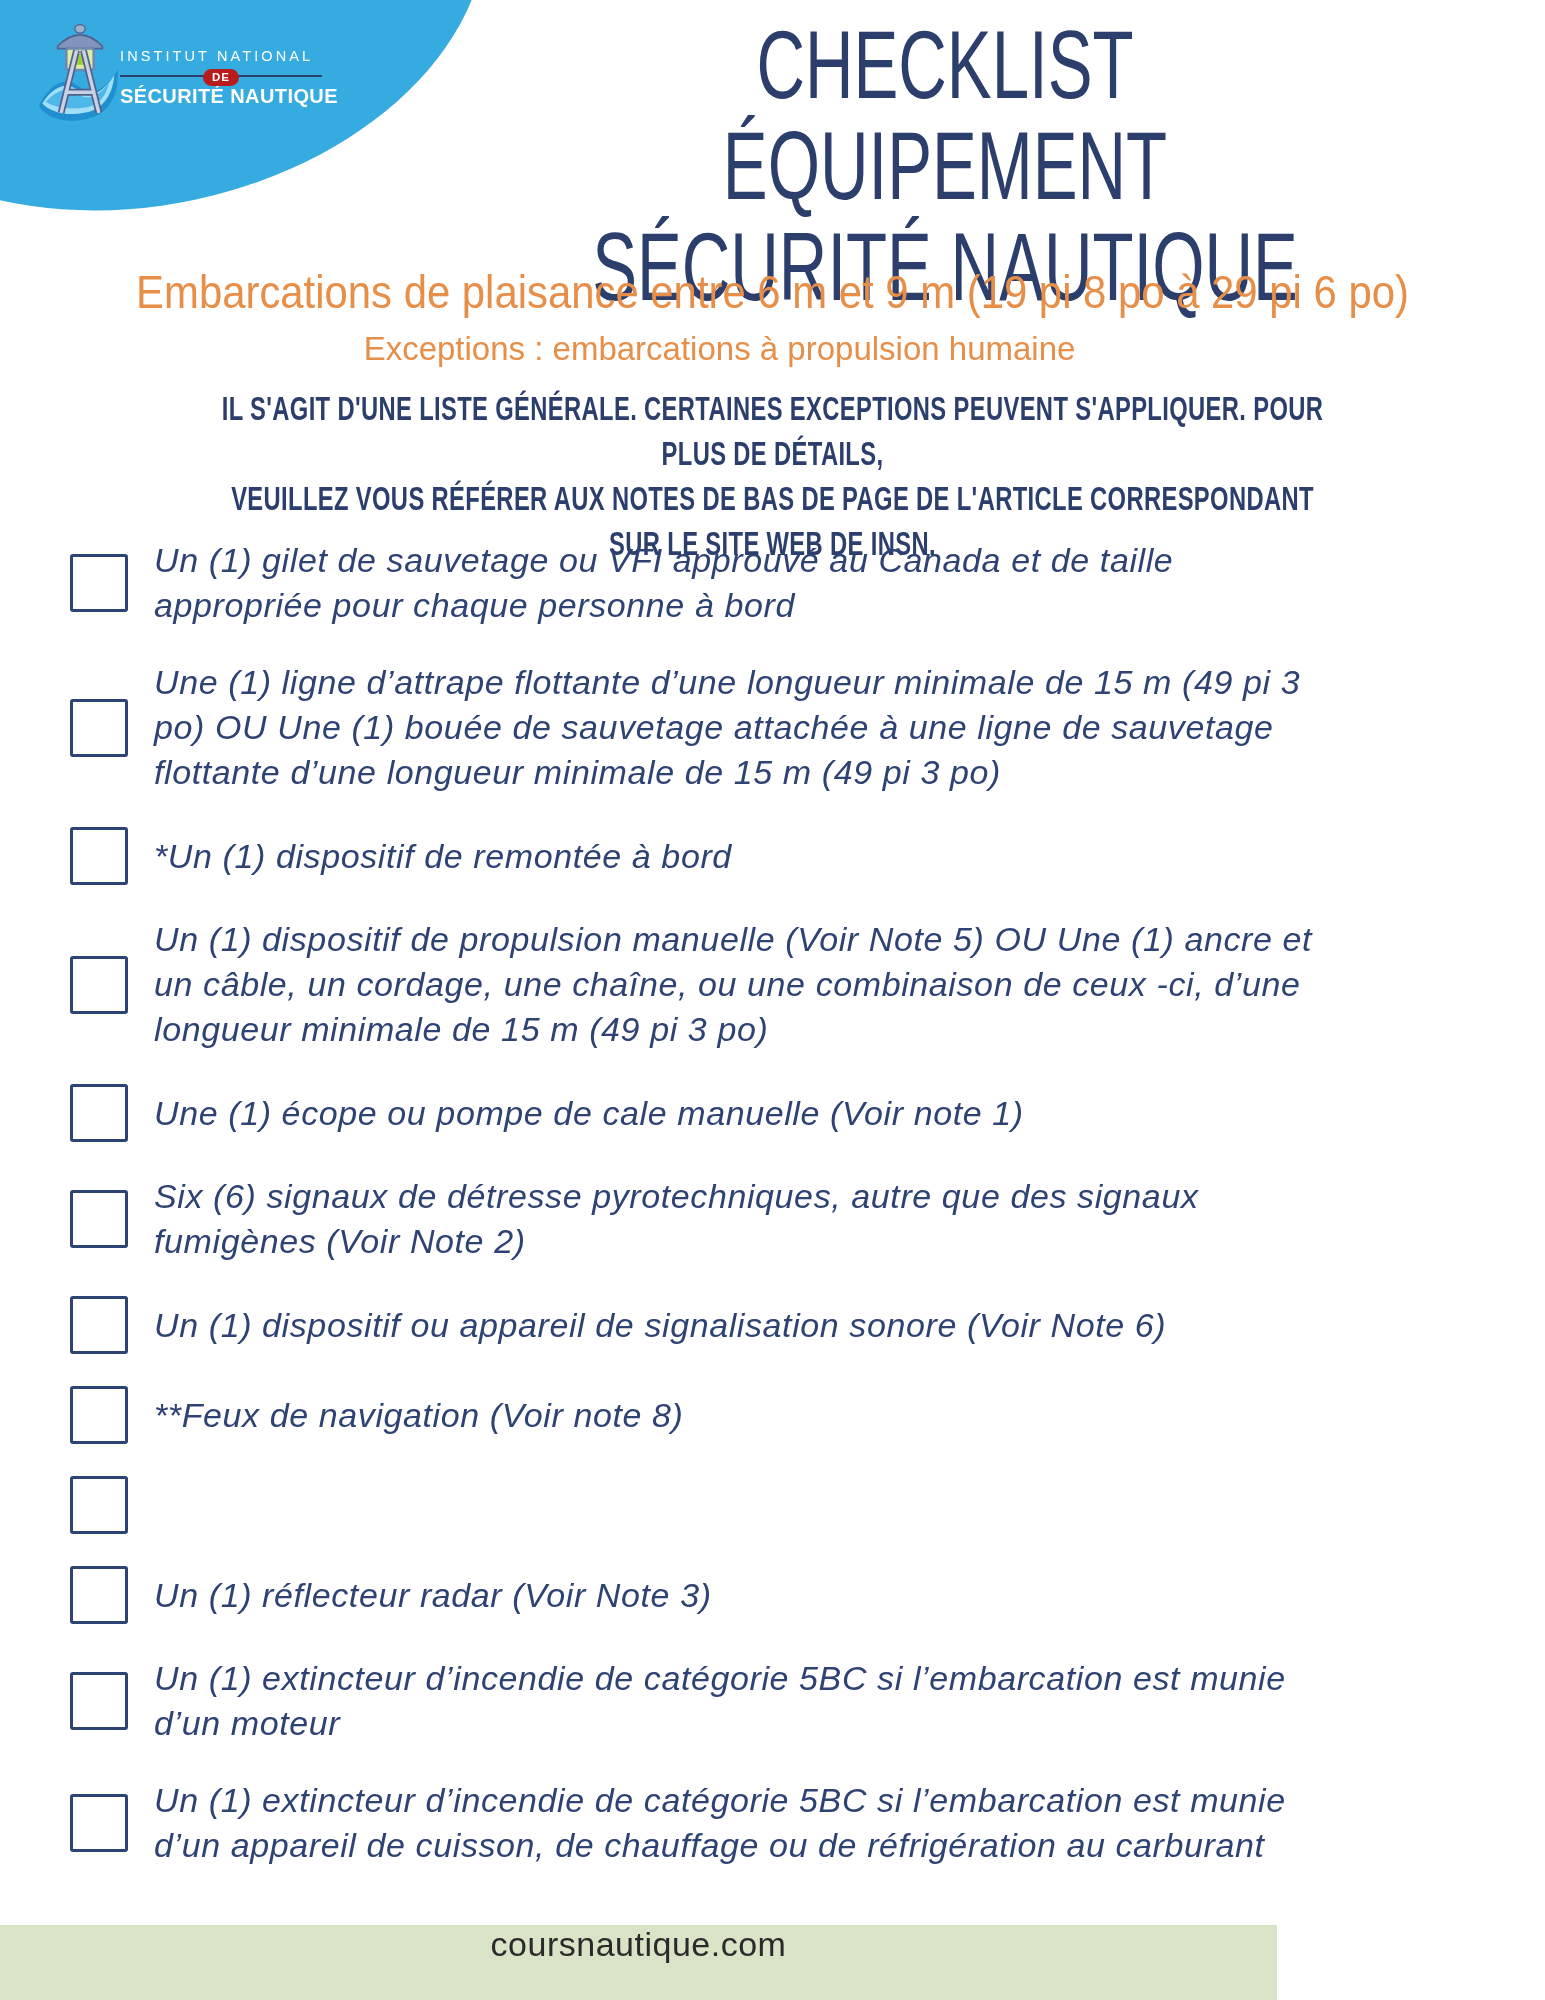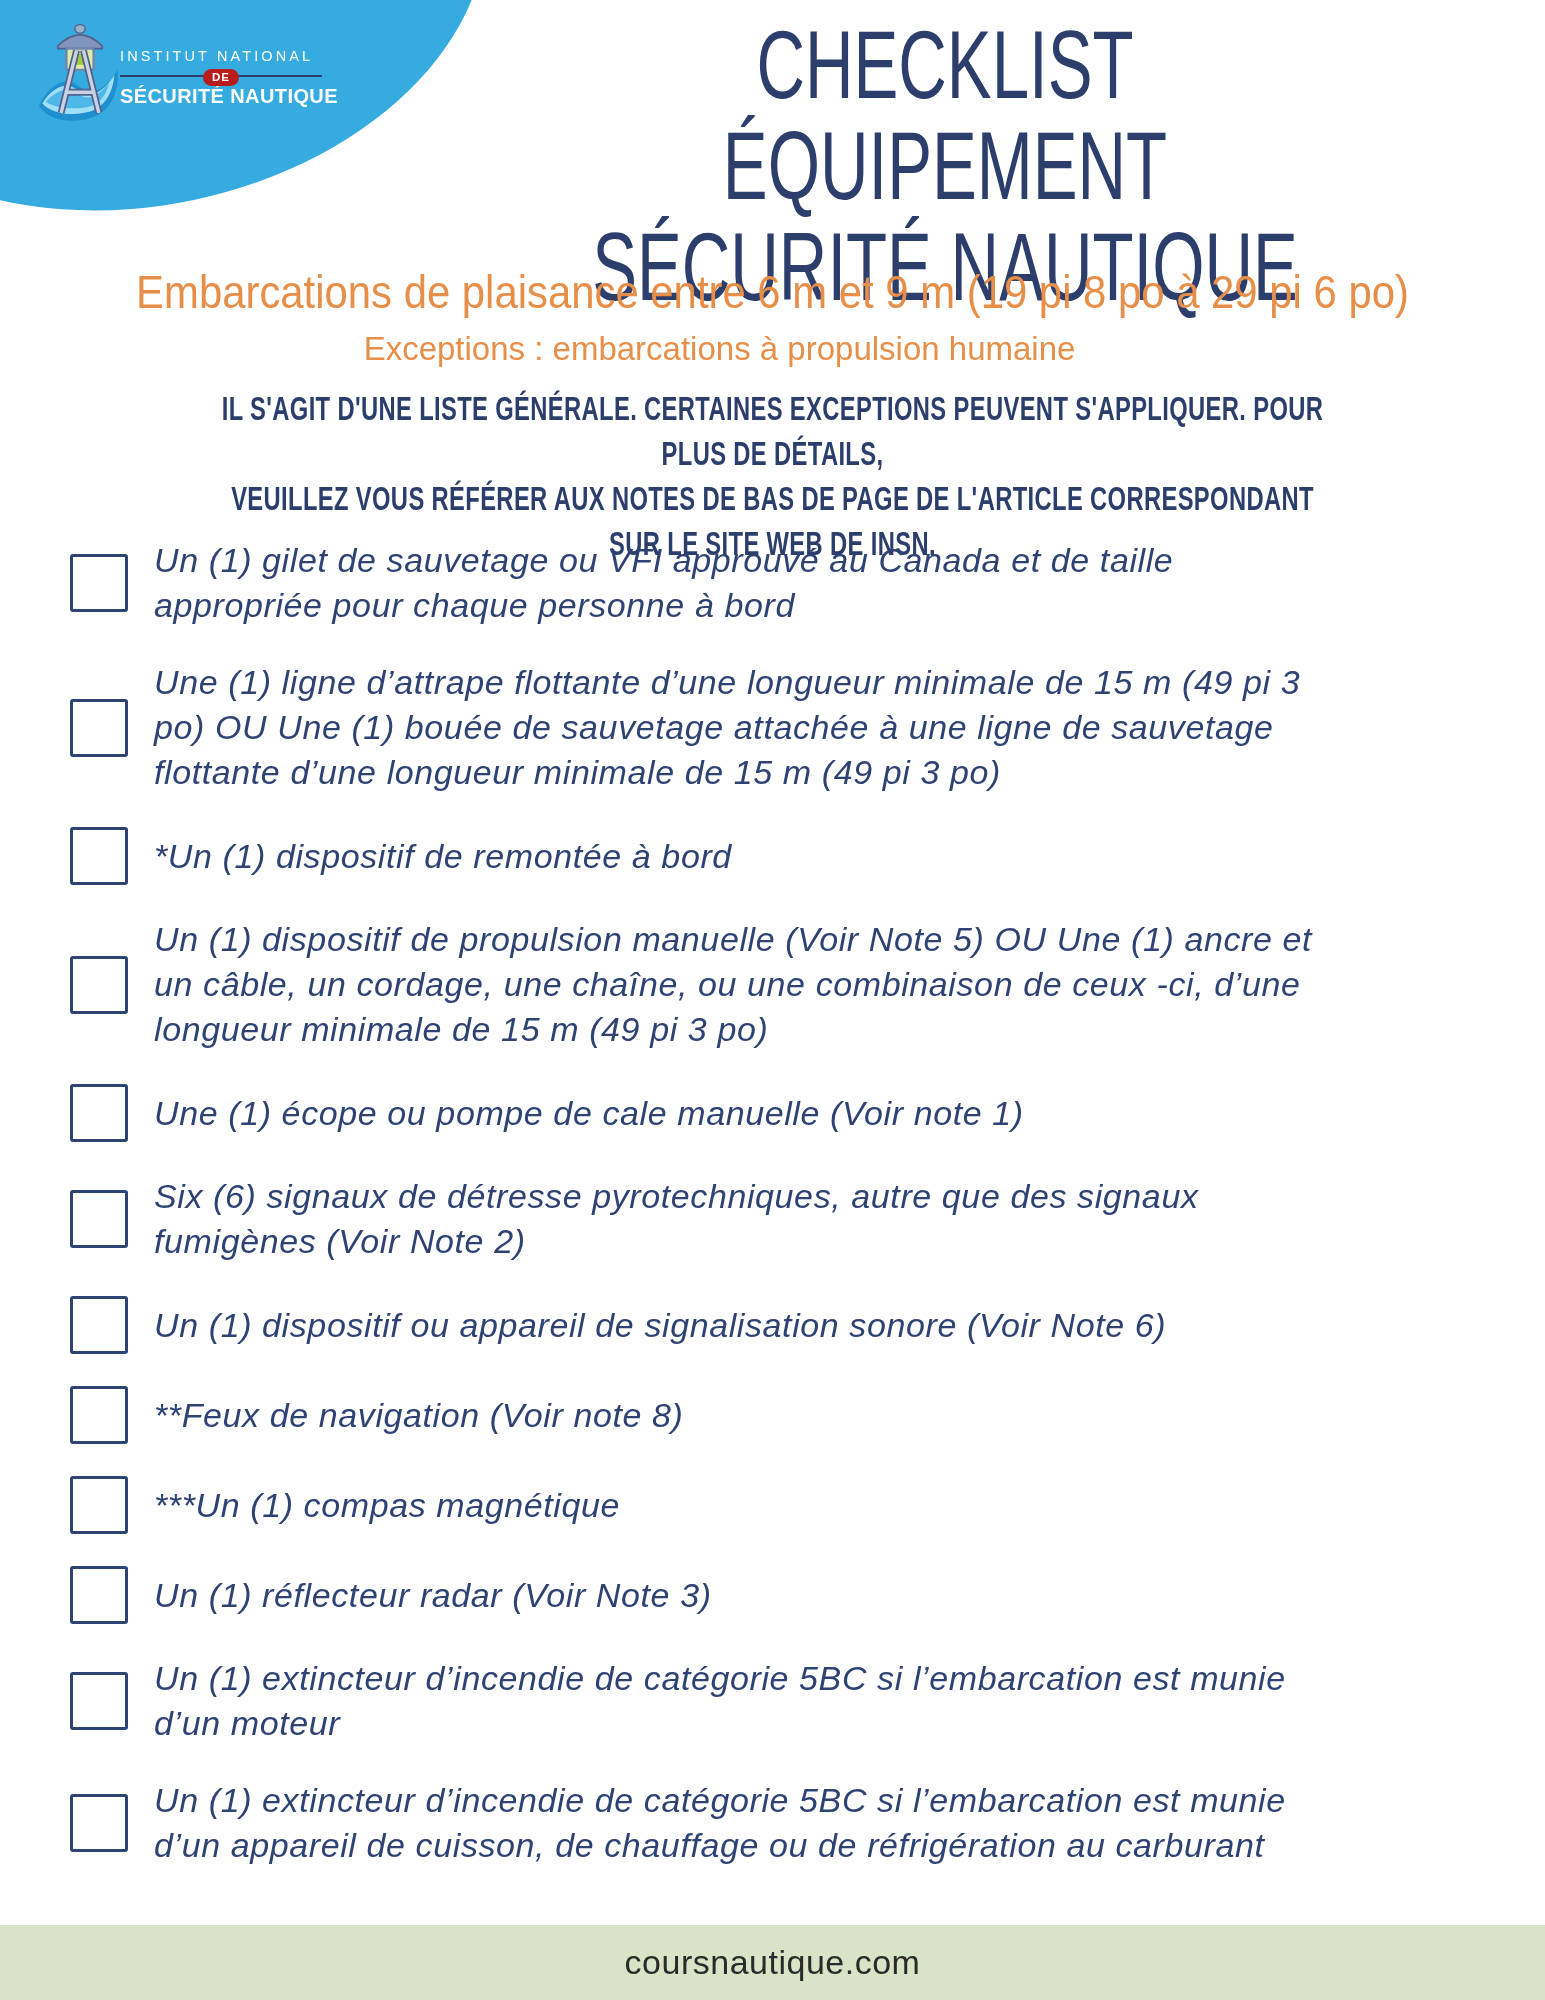--- a/index.html
+++ b/index.html
@@ -86,23 +86,23 @@
     margin-right: 26px;
     cursor: pointer;
   }
   .label {
     font-size: 34px; line-height: 45px; letter-spacing: 0.6px;
     color: #2E4374; white-space: pre-line; font-style: italic;
   }
 
   
   .footer {
-    position: absolute; left: 0; top: 1925px; width: 1545px; height: 75px;
+    position: absolute; left: 0; top: 1925px; width: 1277px; height: 75px;
     background: #D9E4C7;
-    display: flex; align-items: center; justify-content: center;
+    display: flex; align-items: flex-start; justify-content: center;
     font-size: 34px; color: #2A2A2A; letter-spacing: 0.5px;
   }
 </style>
 </head>
 <body>
 
 <div class="page">
 
   <svg class="header-ellipse-svg" viewBox="0 0 620 300">
     <ellipse cx="145" cy="-35" rx="345" ry="240" transform="rotate(-12 145 -35)" fill="#35ABE0"></ellipse>
@@ -176,21 +176,20 @@
     <div class="item">
       <div class="checkbox"></div>
       <div class="label">Un (1) dispositif ou appareil de signalisation sonore (Voir Note 6)</div>
     </div>
     <div class="item">
       <div class="checkbox"></div>
       <div class="label">**Feux de navigation (Voir note 8)</div>
     </div>
     <div class="item">
       <div class="checkbox"></div>
-      <div class="label">***Un (1) compas magnétique</div>
     </div>
     <div class="item">
       <div class="checkbox"></div>
       <div class="label">Un (1) réflecteur radar (Voir Note 3)</div>
     </div>
     <div class="item">
       <div class="checkbox"></div>
       <div class="label">Un (1) extincteur d’incendie de catégorie 5BC si l’embarcation est munie
 d’un moteur</div>
     </div>

